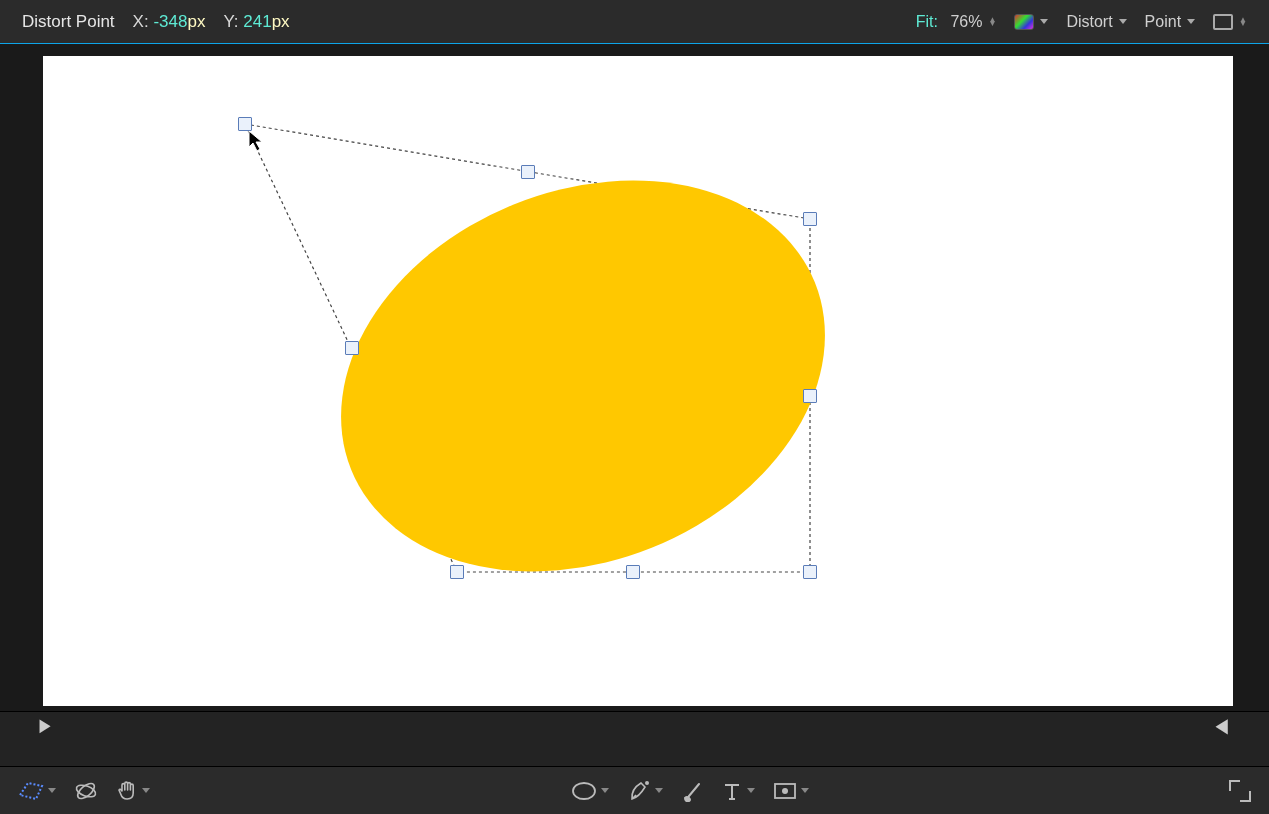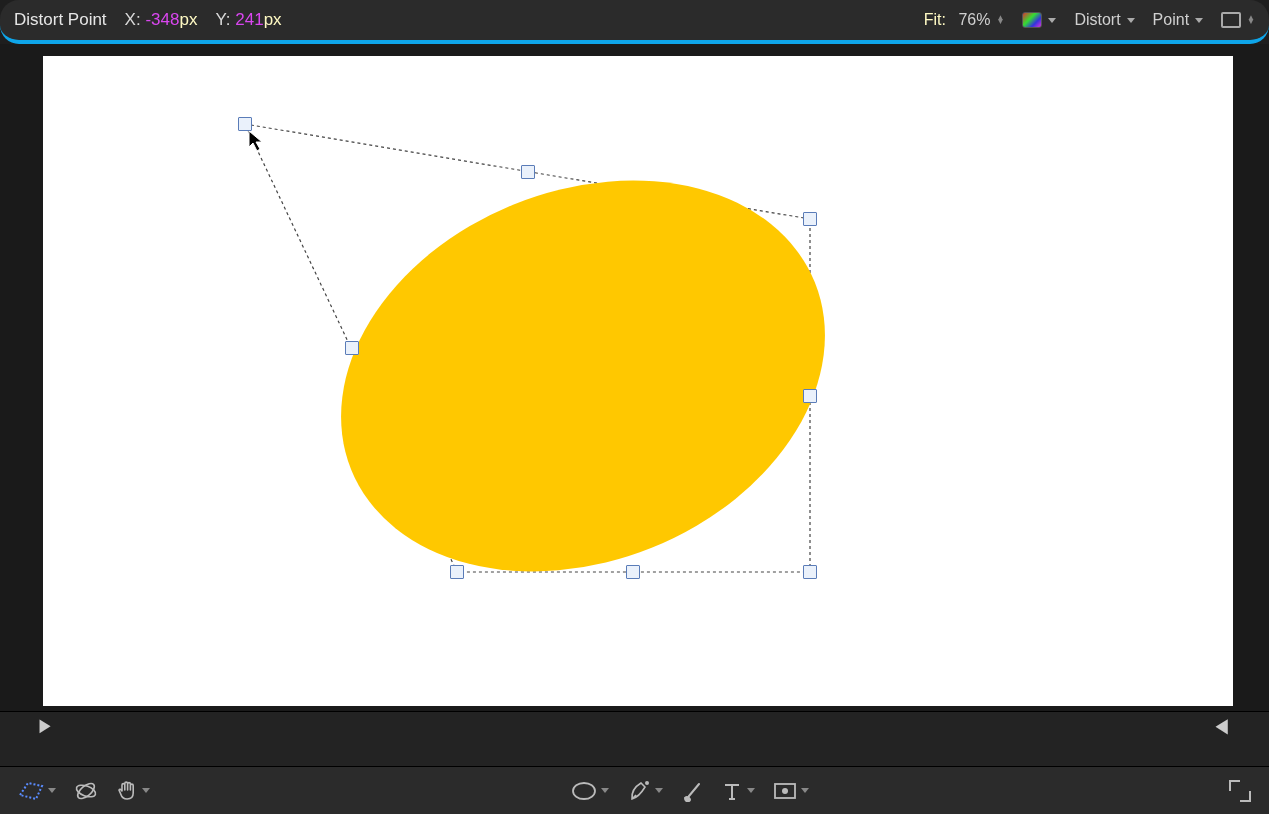--- a/index.html
+++ b/index.html
@@ -15,34 +15,33 @@
   }
 
   
   .topbar {
     position: absolute;
     top: 0; left: 0; right: 0;
     height: 44px;
     background: #2b2b2b;
     display: flex;
     align-items: center;
-    padding: 0 14px;
-    border-bottom: 4px solid #0ea5e9;
-    border-radius: 19px;
+    padding: 0 22px;
+    border-bottom: 1px solid #0ea5e9;
   }
   .tb-left { display: flex; align-items: baseline; gap: 18px; }
   .tb-tool { color: #e6e6e6; font-size: 17px; }
   .tb-coord { font-size: 17px; }
   .tb-coord .lbl { color: #d8d8d8; }
-  .tb-coord .val { color: #d946ef; }
+  .tb-coord .val { color: #5eead4; }
   .tb-coord .unit { color: #fef9c3; }
   .tb-spacer { flex: 1; }
   .tb-right { display: flex; align-items: center; gap: 18px; }
   .tb-item { display: inline-flex; align-items: center; gap: 4px; color: #d0d0d0; font-size: 16px; cursor: default; }
-  .tb-item .dim { color: #fef9c3; }
+  .tb-item .dim { color: #5eead4; }
   .stepper { display: inline-flex; flex-direction: column; line-height: 6px; font-size: 8px; color: #888; margin-left:2px;}
   .stepper span:first-child { transform: translateY(1px); }
   .stepper span:last-child { transform: translateY(-1px); }
   .color-swatch {
     width: 20px; height: 16px; border-radius: 3px;
     background: linear-gradient(135deg,#d33,#3d3 40%,#33d 70%,#d3d);
     border: 1px solid #555;
   }
   .chev-down {
     width: 0; height: 0; border-left:4px solid transparent; border-right:4px solid transparent; border-top:5px solid #aaa;

